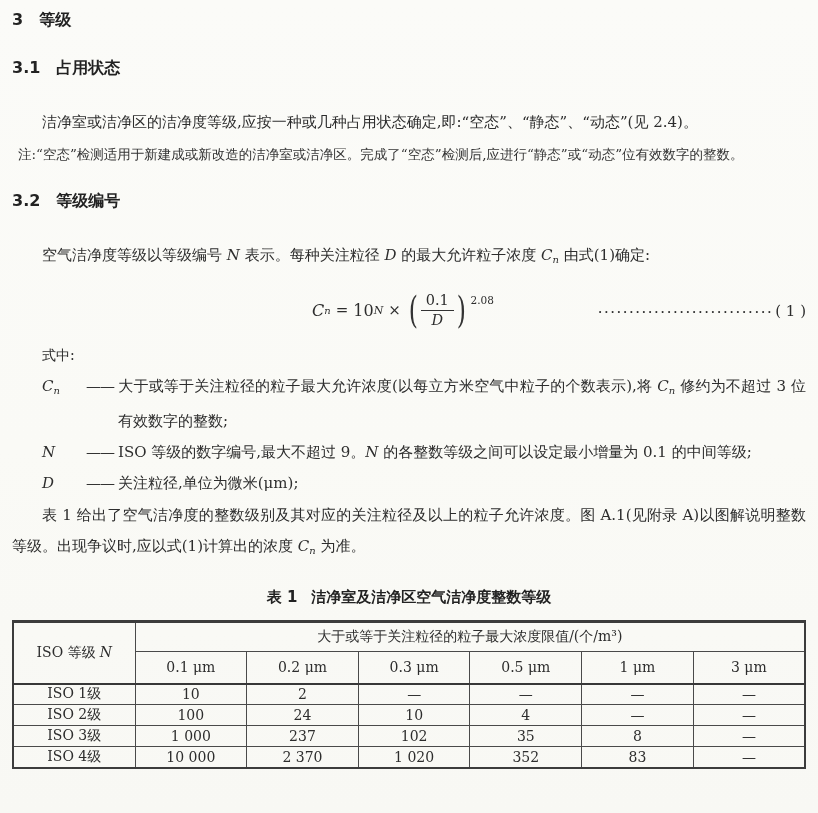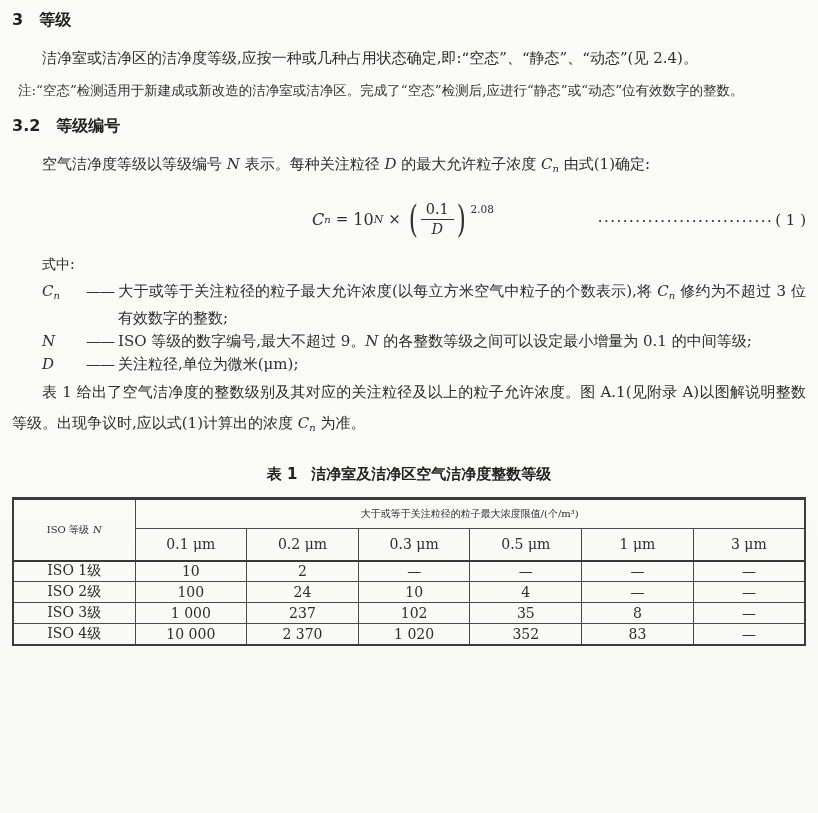--- a/index.html
+++ b/index.html
@@ -19,28 +19,28 @@
   }
   
   .h-sec {
     font-family:"DejaVu Sans","Liberation Sans",sans-serif;
     font-weight:700; font-size:16px; color:#222;
     display:flex; align-items:baseline;
   }
   .h-sec .h-num { margin-right:16px; font-weight:700; }
   .h-top { margin-top:4px; }
   .h-31  { margin-top:27px; }
-  .h-32  { margin-top:10px; }
+  .h-32  { margin-top:21px; }
 
   
   .para {
     font-size:15px; line-height:31px; color:#2d2d2d;
     text-align:justify;
     text-indent:30px;
-    margin-top:12px;
+    margin-top:28px;
   }
   .note {
     font-size:13.5px; line-height:31px; color:#333;
     text-align:justify;
     padding-left:37px; text-indent:-31px;
     margin-top:1px;
   }
   .var { font-style:italic; font-family:"DejaVu Serif",serif; }
   .varsub { font-style:italic; font-size:10px; vertical-align:-3px; }
 
@@ -60,21 +60,21 @@
   .eq-leader {
     flex:1; overflow:hidden; white-space:nowrap;
     text-align:right; margin:4px 2px 0 60px;
     font-size:15px; letter-spacing:1.5px; color:#2d2d2d;
   }
   .eq-number { font-size:15px; margin-top:2px; white-space:nowrap; }
 
   
   .where { font-size:14px; line-height:31px; padding-left:30px; margin-top:3px; }
   .def {
-    font-size:15px; line-height:23px; text-align:justify;
+    font-size:15px; line-height:31px; text-align:justify;
     padding-left:106px; text-indent:-76px;
     color:#2d2d2d;
   }
   .def .term { display:inline-block; width:44px; text-indent:0; }
   .def .dash { letter-spacing:-1px; margin-right:4px; }
 
   
   .tbl-title {
     margin-top:22px; text-align:center;
     font-family:"DejaVu Sans","Liberation Sans",sans-serif;
@@ -86,37 +86,41 @@
     width:794px; margin:13px auto 0 auto;
     border-collapse:collapse; table-layout:fixed;
     font-size:14px; color:#2d2d2d;
     border:2px solid #3c3c3c; border-top-width:3px;
   }
   table.cls th, table.cls td {
     border:1px solid #4a4a4a;
     text-align:center; vertical-align:middle;
     font-weight:400;
   }
-  table.cls thead tr.span-row th { height:30px; font-size:10px; }
+  table.cls thead tr.span-row th { height:30px; font-size:14px; }
   table.cls thead tr.units-row th { height:32px; }
   table.cls thead { border-bottom:2px solid #383838; }
   table.cls tbody td, table.cls tbody th { height:21px;margin-top:22px; }
   table.cls .iso-head { font-size:14px; }
   table.cls .iso-head .var { margin-left:4px; }
 </style>
 </head>
 <body>
 
 <div class="page">
 
   <div class="h-sec h-top">
     <span class="h-num">3</span>
     <span>等级</span>
   </div>
 
+  <div class="h-sec h-31">
+    <span class="h-num">3.1</span>
+    <span>占用状态</span>
+  </div>
 
   <p class="para">洁净室或洁净区的洁净度等级,应按一种或几种占用状态确定,即:“空态”、“静态”、“动态”(见 2.4)。</p>
 
   <div class="note">注:“空态”检测适用于新建成或新改造的洁净室或洁净区。完成了“空态”检测后,应进行“静态”或“动态”位有效数字的整数。</div>
 
   <div class="h-sec h-32">
     <span class="h-num">3.2</span>
     <span>等级编号</span>
   </div>
 

